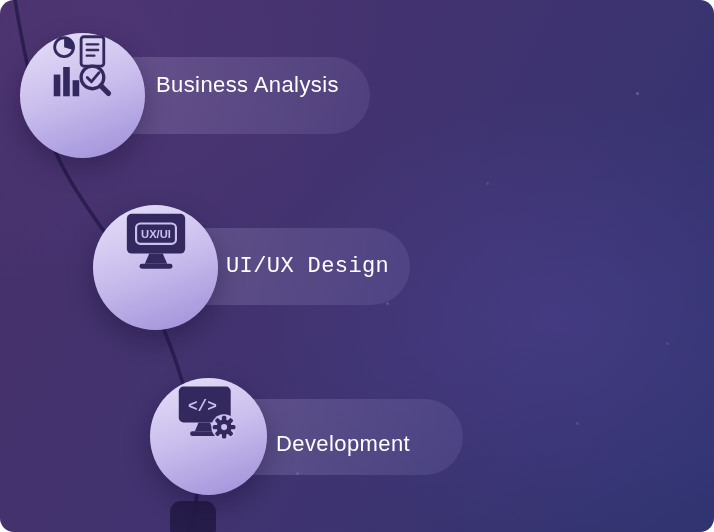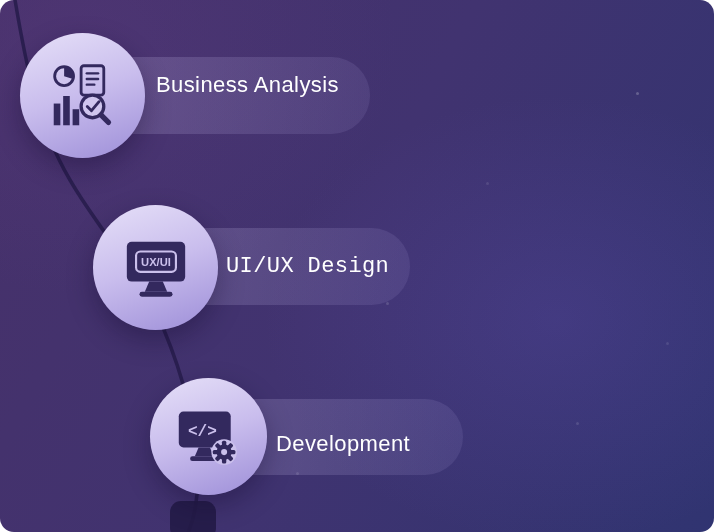--- a/index.html
+++ b/index.html
@@ -43,21 +43,20 @@
     position: absolute;
     border-radius: 42px;
     background: linear-gradient(100deg, rgba(206,196,240,0.22), rgba(184,172,232,0.11));
   }
   .badge {
     position: absolute;
     border-radius: 50%;
     background: linear-gradient(160deg, #e6e0f8 0%, #c9bded 48%, #9d8ed8 100%);
     box-shadow: 0 10px 26px rgba(16, 8, 44, 0.35);
     display: flex;
-    align-items: center;
     justify-content: center;
   }
   .label {
     position: absolute;
     color: #ffffff;
     font-size: 22px;
     font-weight: 400;
     letter-spacing: 0.4px;
     white-space: nowrap;
     display: flex;

